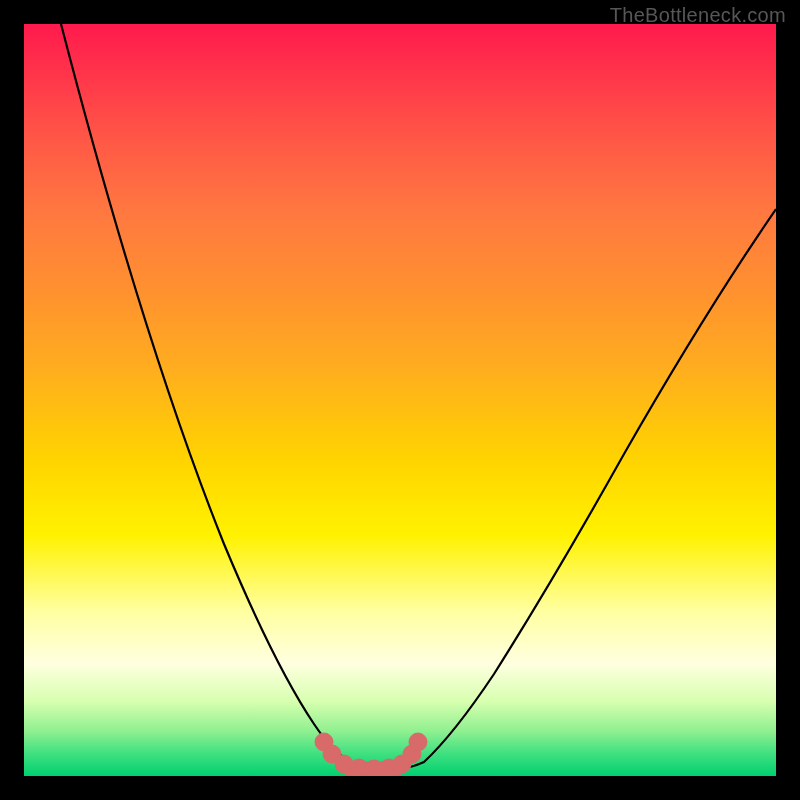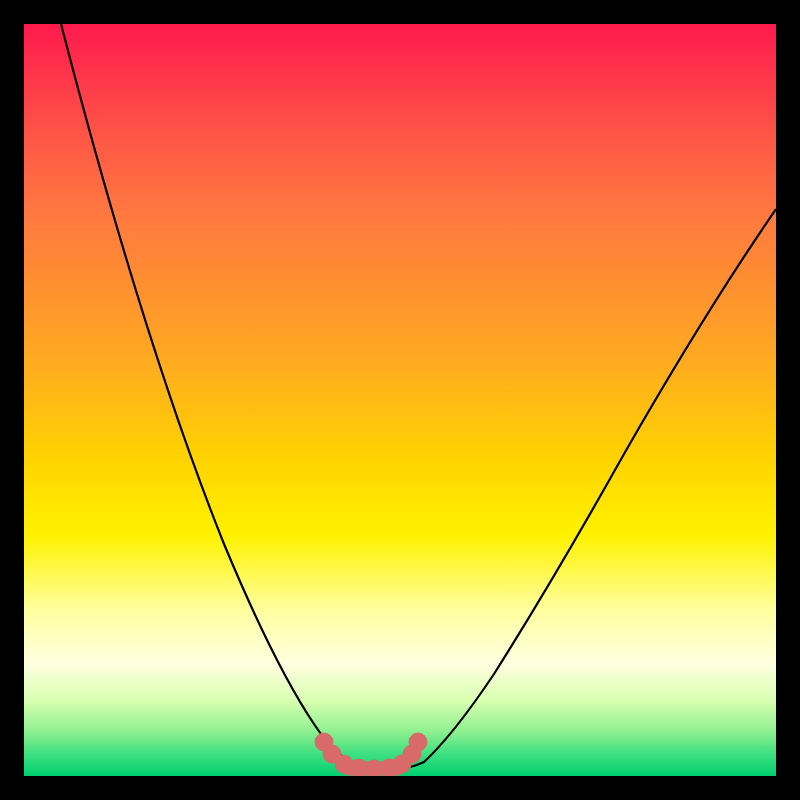--- a/index.html
+++ b/index.html
@@ -83,13 +83,14 @@
         <circle cx="335" cy="744" r="9"></circle>
         <circle cx="350" cy="745" r="9"></circle>
         <circle cx="365" cy="744" r="9"></circle>
         <circle cx="378" cy="740" r="9"></circle>
         <circle cx="388" cy="730" r="9"></circle>
         <circle cx="394" cy="718" r="9"></circle>
         <rect x="318" y="738" width="62" height="13" rx="6"></rect>
       </g>
     </svg>
   </div>
+  <div class="attribution">TheBottleneck.com</div>
 </div>
 
 </body></html>

